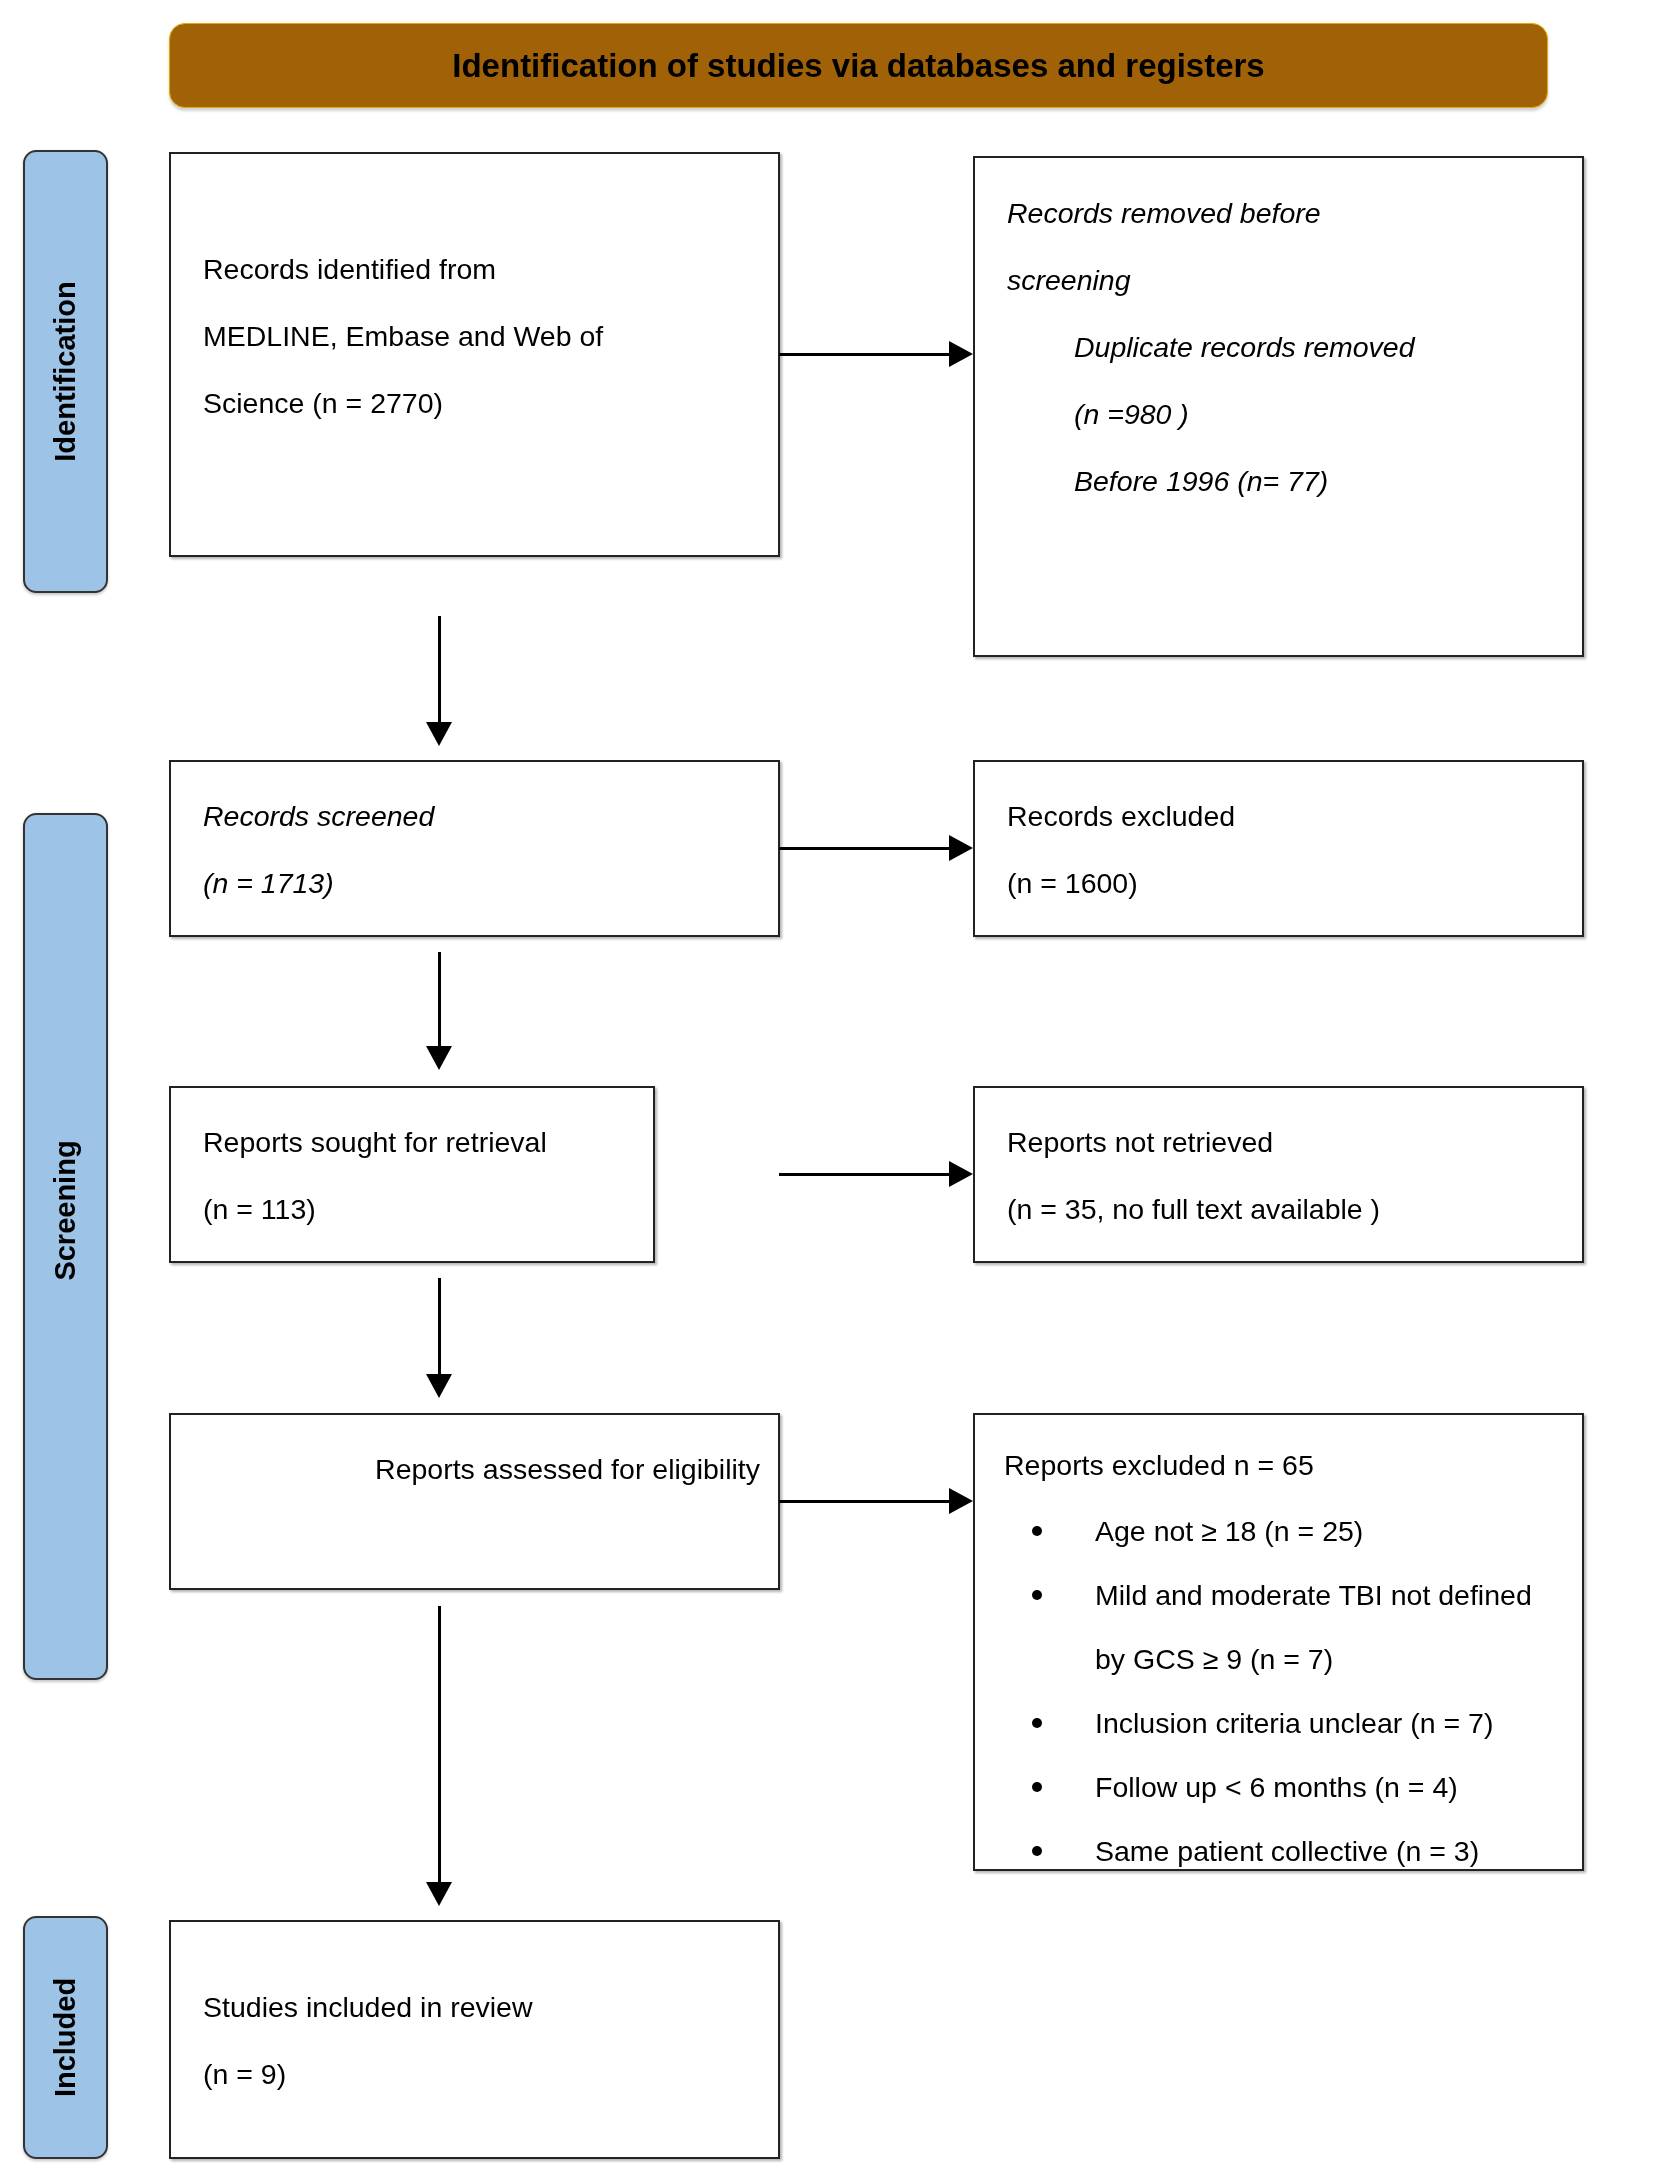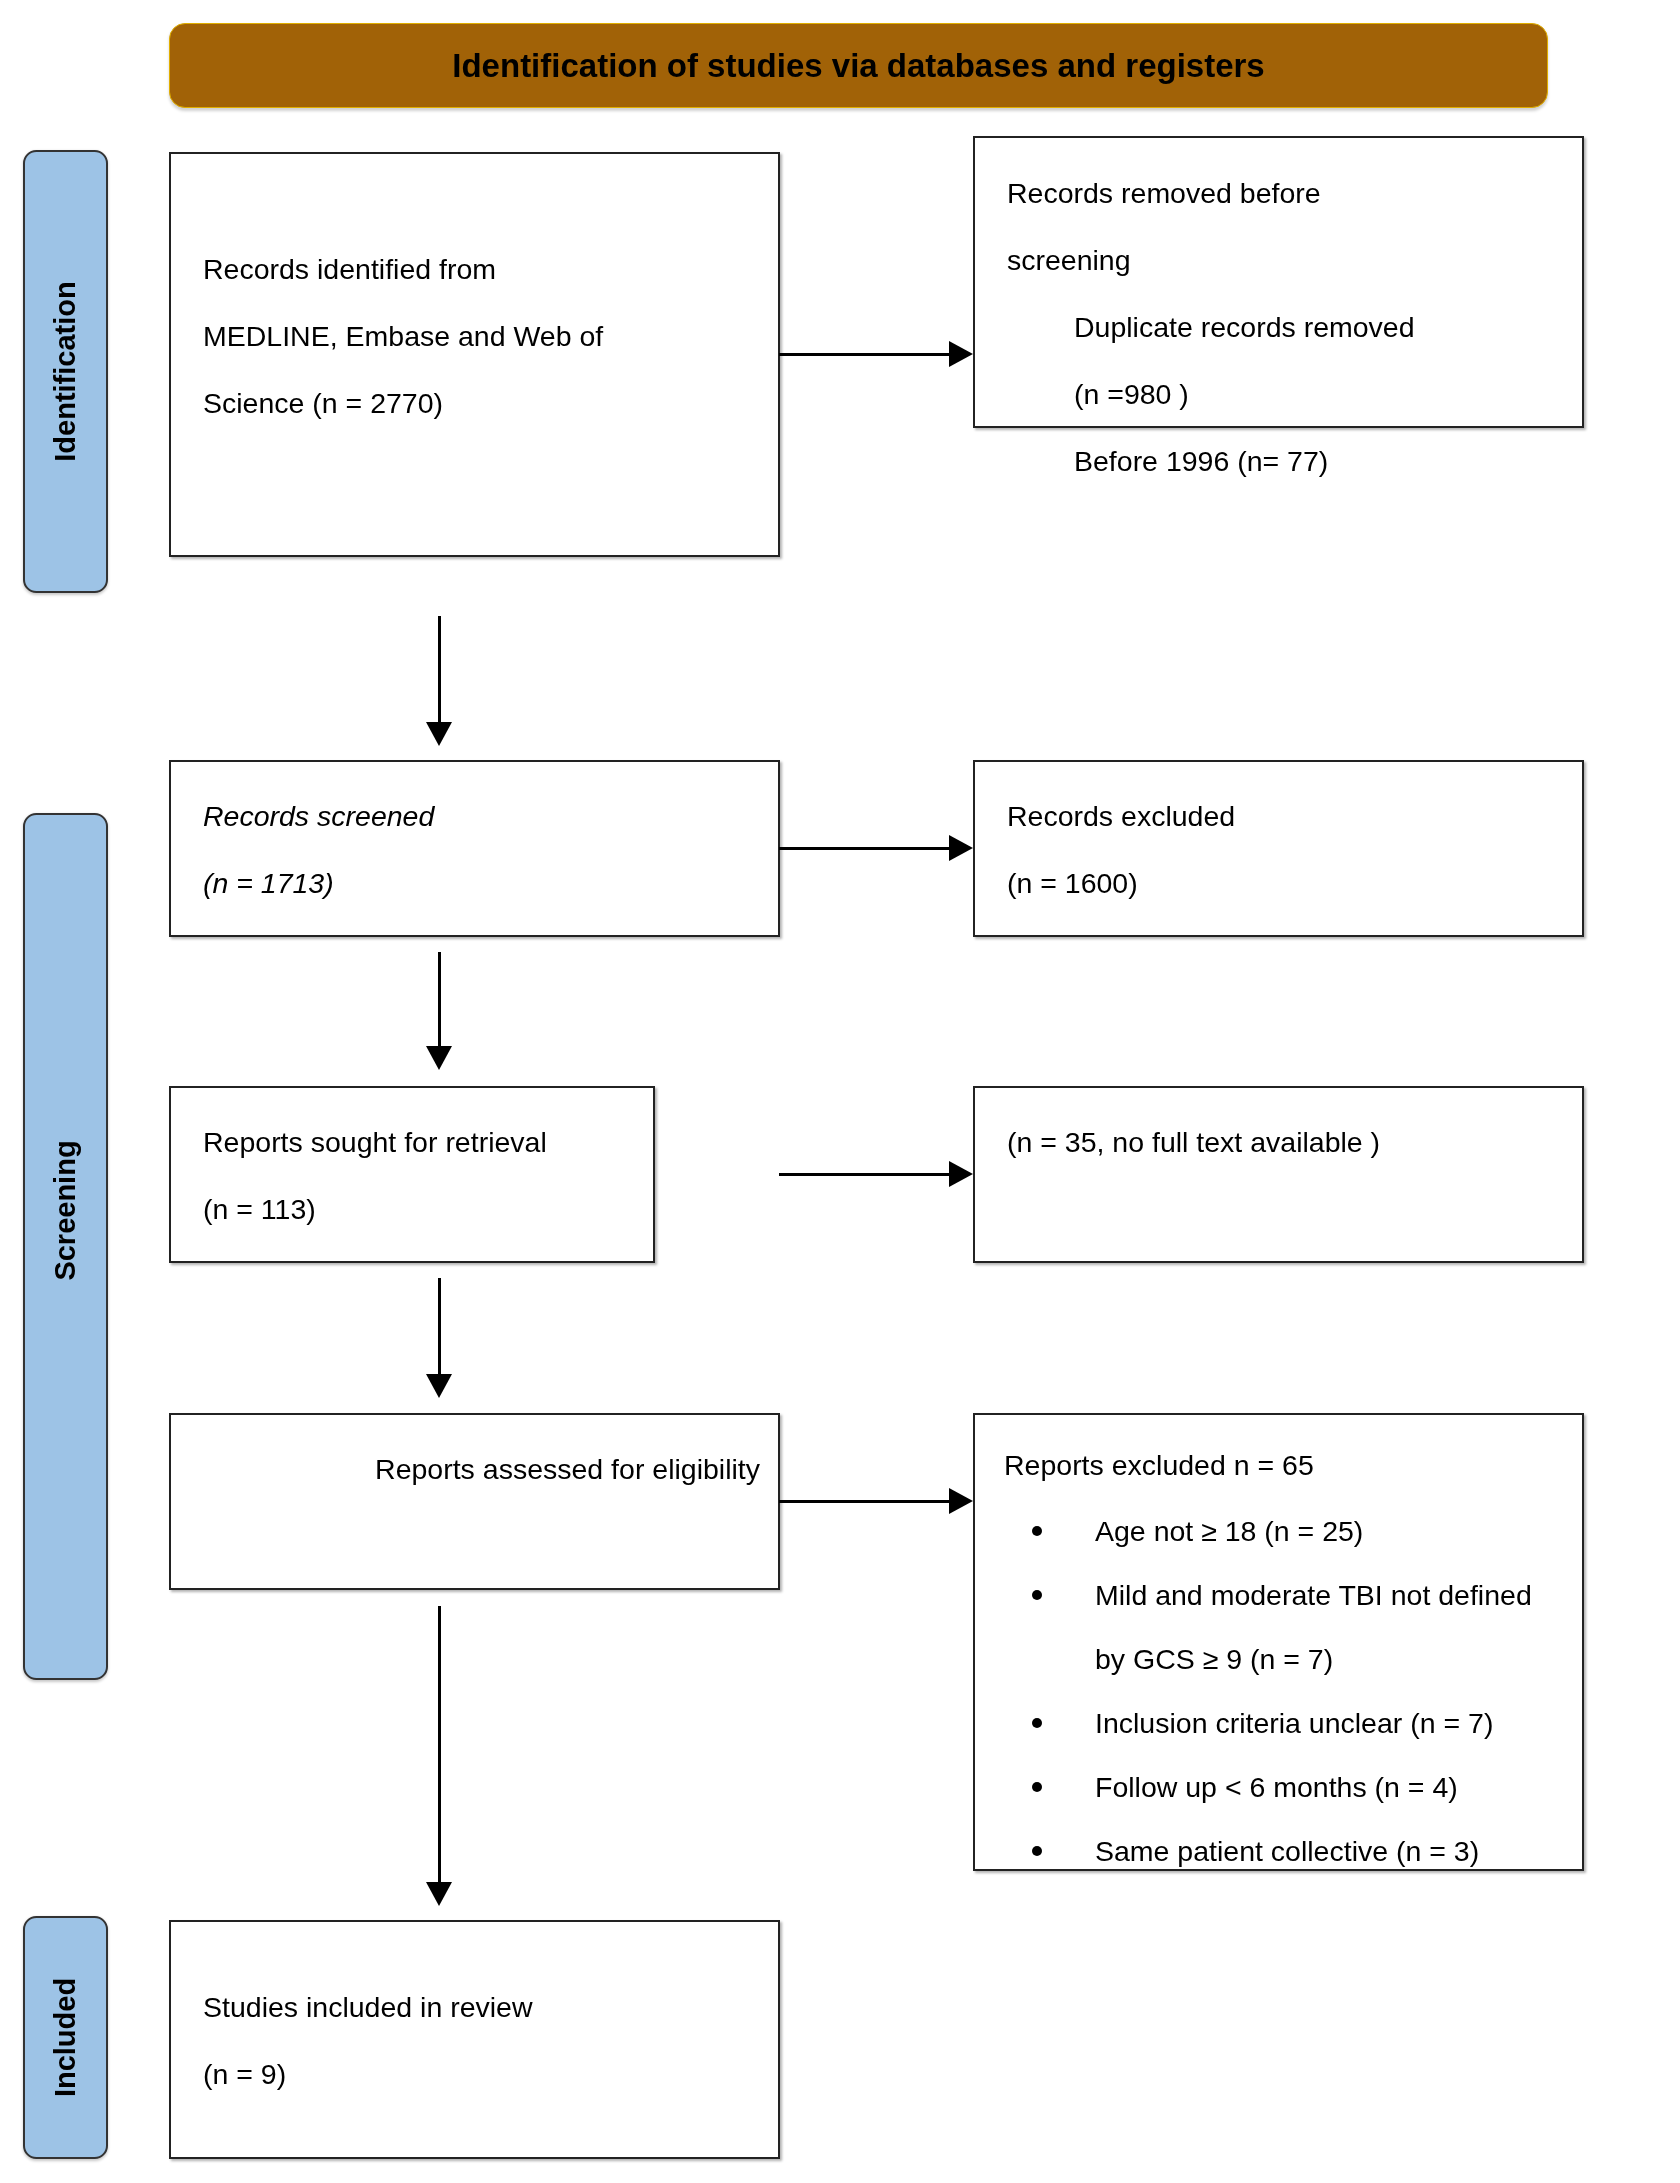--- a/index.html
+++ b/index.html
@@ -106,21 +106,21 @@
     line-height: 67px;
     color: #000000;
     white-space: nowrap;
   }
   .indent {
     padding-left: 67px;
   }
 
   
   #box-identified   { left: 169px;  top: 152px;  width: 611px; height: 405px; }
-  #box-removed      { left: 973px; top: 136px;  width: 611px; height: 292px; }
+  #box-removed      { left: 973px; top: 156px;  width: 611px; height: 501px; font-style: italic; }
   #box-screened     { left: 169px;  top: 760px; width: 611px; height: 177px; }
   #box-excluded     { left: 973px; top: 760px; width: 611px; height: 177px; }
   #box-sought       { left: 169px;  top: 1086px; width: 486px; height: 177px; }
   #box-notretrieved { left: 973px; top: 1086px; width: 611px; height: 177px; }
   #box-assessed     { left: 169px;  top: 1413px; width: 611px; height: 177px; }
   #box-reasons      { left: 973px; top: 1413px; width: 611px; height: 458px; }
   #box-included     { left: 169px;  top: 1920px; width: 611px; height: 239px; }
 
   #box-identified   .box-inner { top: 82px; }
   #box-removed      .box-inner { top: 22px;  }
@@ -289,20 +289,21 @@
 
   <div class="box" id="box-sought">
     <div class="box-inner">
       <div class="line">Reports sought for retrieval</div>
       <div class="line">(n = 113)</div>
     </div>
   </div>
 
   <div class="box" id="box-notretrieved">
     <div class="box-inner">
+      <div class="line">Reports not retrieved</div>
       <div class="line">(n = 35, no full text available )</div>
     </div>
   </div>
 
   <div class="arrow-h" id="arrow-sought-not">
     <span class="shaft"></span>
       <span class="head"></span>
   </div>
   <div class="arrow-v" id="arrow-v-3">
     <span class="shaft"></span>

